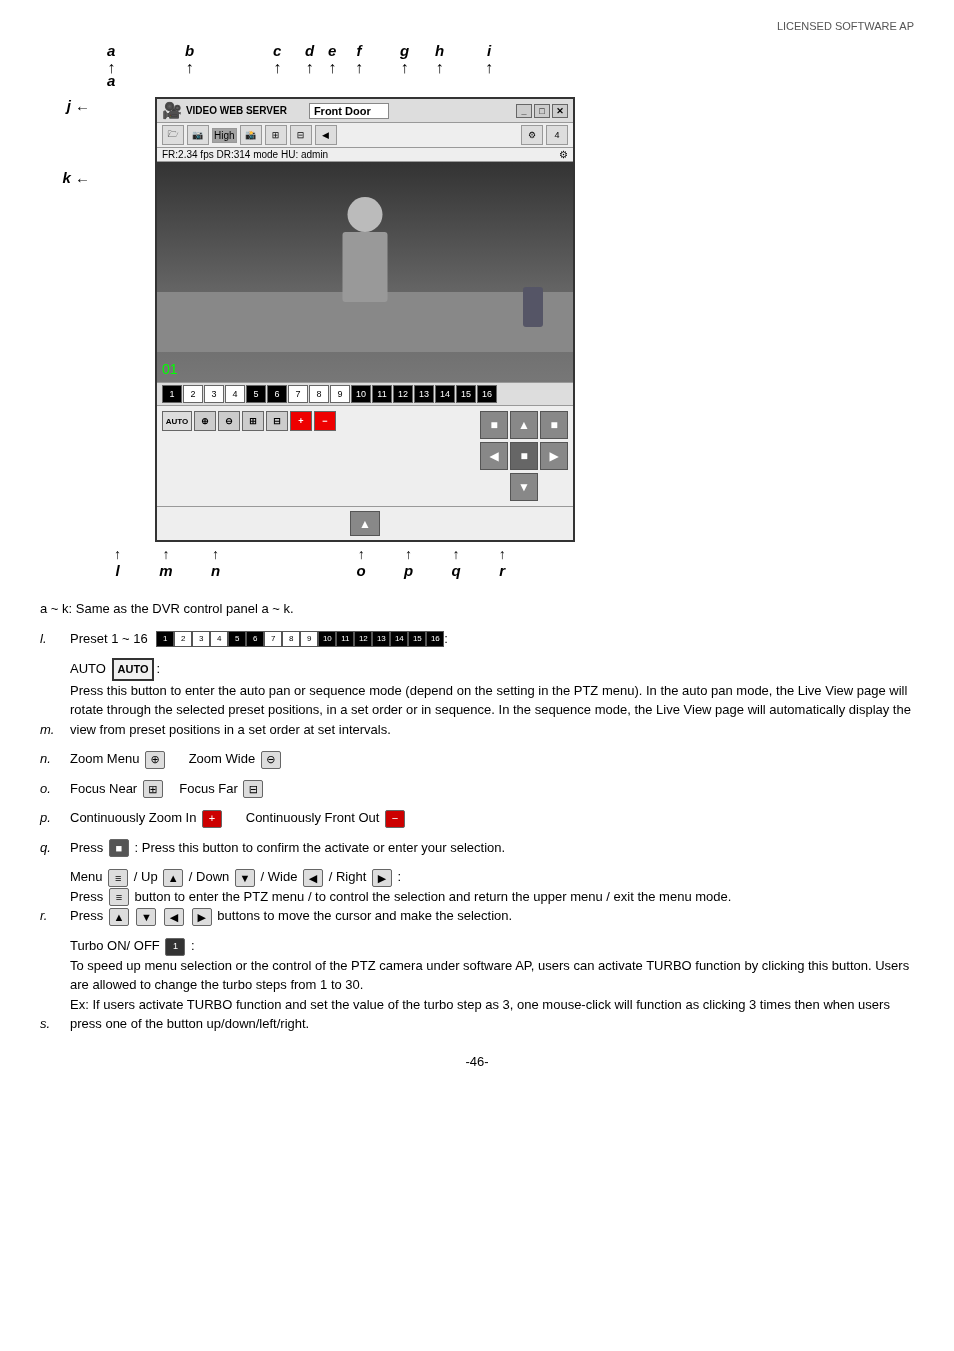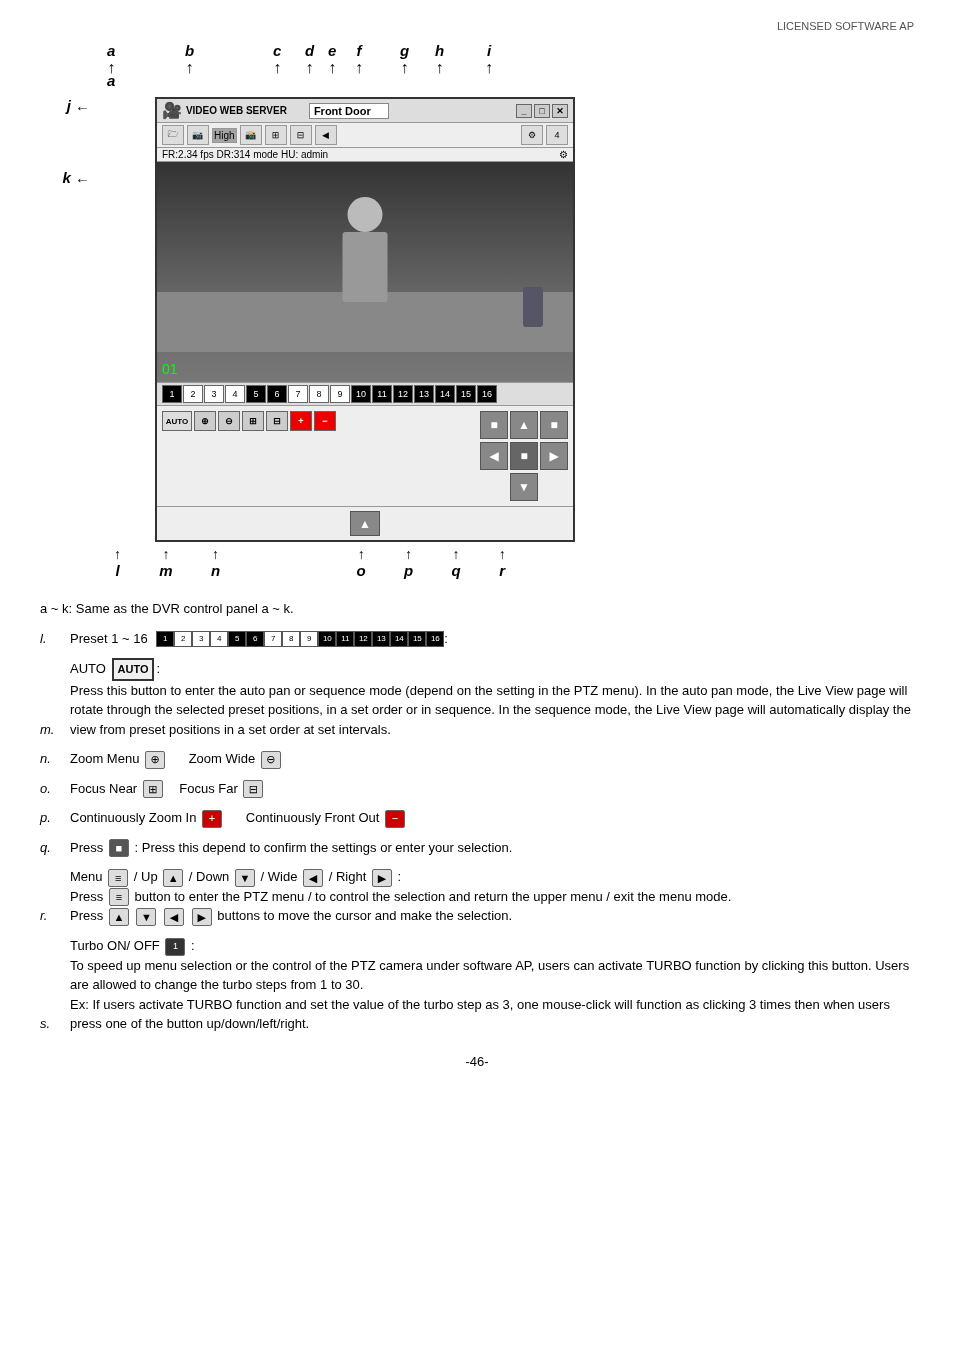--- a/index.html
+++ b/index.html
@@ -561,21 +561,21 @@
       <span>Continuously Front Out</span>
       <span class="icon-circle red" style="background:#c00;color:#fff;">−</span>
     </div>
   </div>
 
   <div class="desc-item">
     <div class="desc-label">q.</div>
     <div class="desc-content">
       <span>Press</span>
       <span class="icon-circle" style="background:#555;color:#fff;">■</span>
-      <span>: Press this depend to confirm the settings or enter your selection.</span>
+      <span>: Press this button to confirm the activate or enter your selection.</span>
     </div>
   </div>
 
   <div class="desc-item">
     <div class="desc-label">r.</div>
     <div class="desc-content">
       <span>Menu</span>
       <span class="icon-circle">≡</span>
       / <span>Up</span>
       <span class="icon-circle">▲</span>

